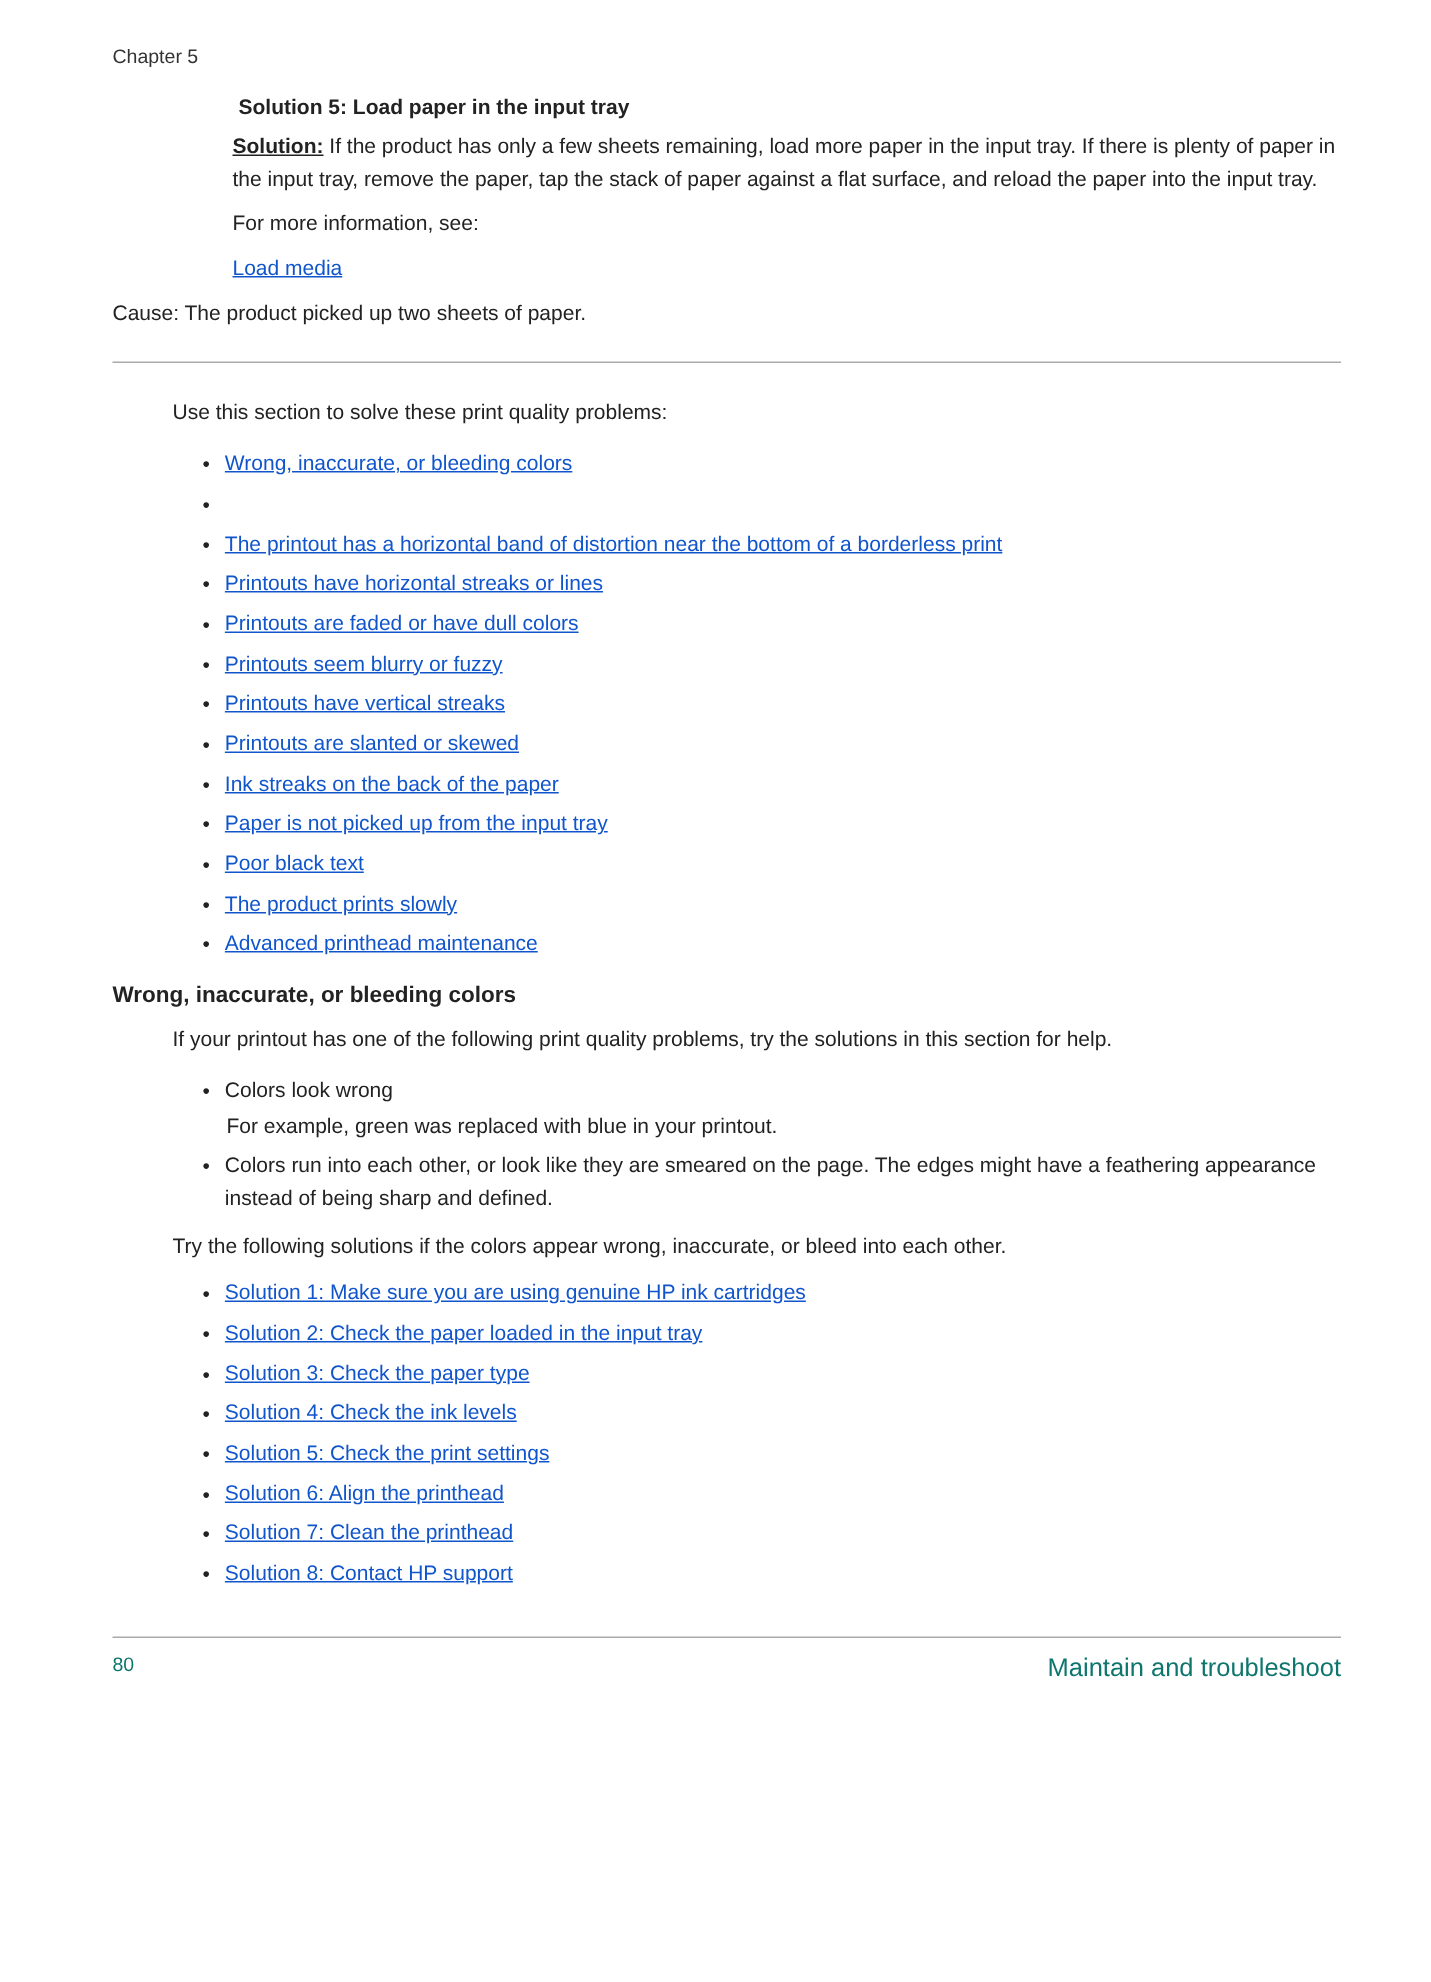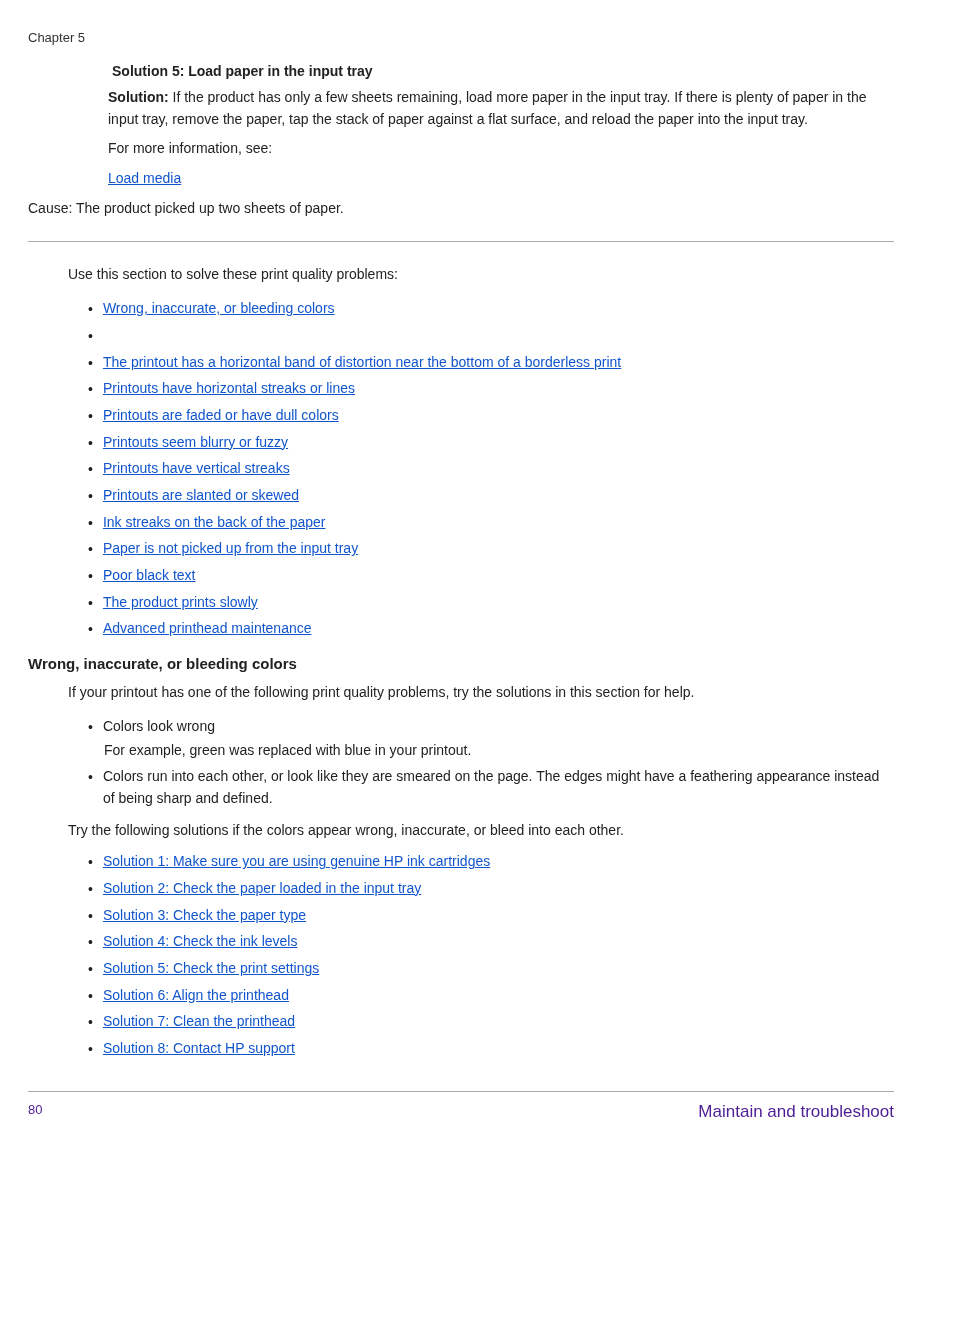--- a/index.html
+++ b/index.html
@@ -9,40 +9,41 @@
     }
     body {
       font-family: Arial, Helvetica, sans-serif;
       font-size: 14px;
       color: #222;
       background: #fff;
       width: 954px;
       min-height: 1321px;
     }
     .page {
-      padding: 30px 60px 40px 28px;
+      padding: 30px 60px 40px 75px;
     }
     .chapter-label {
       font-size: 13px;
       color: #333;
       margin-bottom: 18px;
     }
     .solution-header {
       font-weight: bold;
       font-size: 14px;
       margin-bottom: 8px;
       margin-left: 84px;
     }
     .indent-block {
       margin-left: 80px;
       margin-bottom: 8px;
       line-height: 1.55;
     }
     .indent-block .bold-label {
       font-weight: bold;
+      text-decoration: underline;
     }
     .link-item {
       color: #1155cc;
       text-decoration: underline;
       cursor: pointer;
     }
     .cause-line {
       margin-bottom: 6px;
       line-height: 1.55;
     }
@@ -109,21 +110,21 @@
       margin-bottom: 10px;
       line-height: 1.55;
     }
     .footer-bar {
       border-top: 1px solid #aaa;
       margin-top: 30px;
       padding-top: 10px;
       display: flex;
       justify-content: space-between;
       font-size: 13px;
-      color: #4c1d95;
+      color: #0f766e;
     }
     .footer-page-num {
       font-size: 13px;
     }
     .footer-section-label {
       font-size: 17px;
     }
   </style>
 </head>
 <body>

